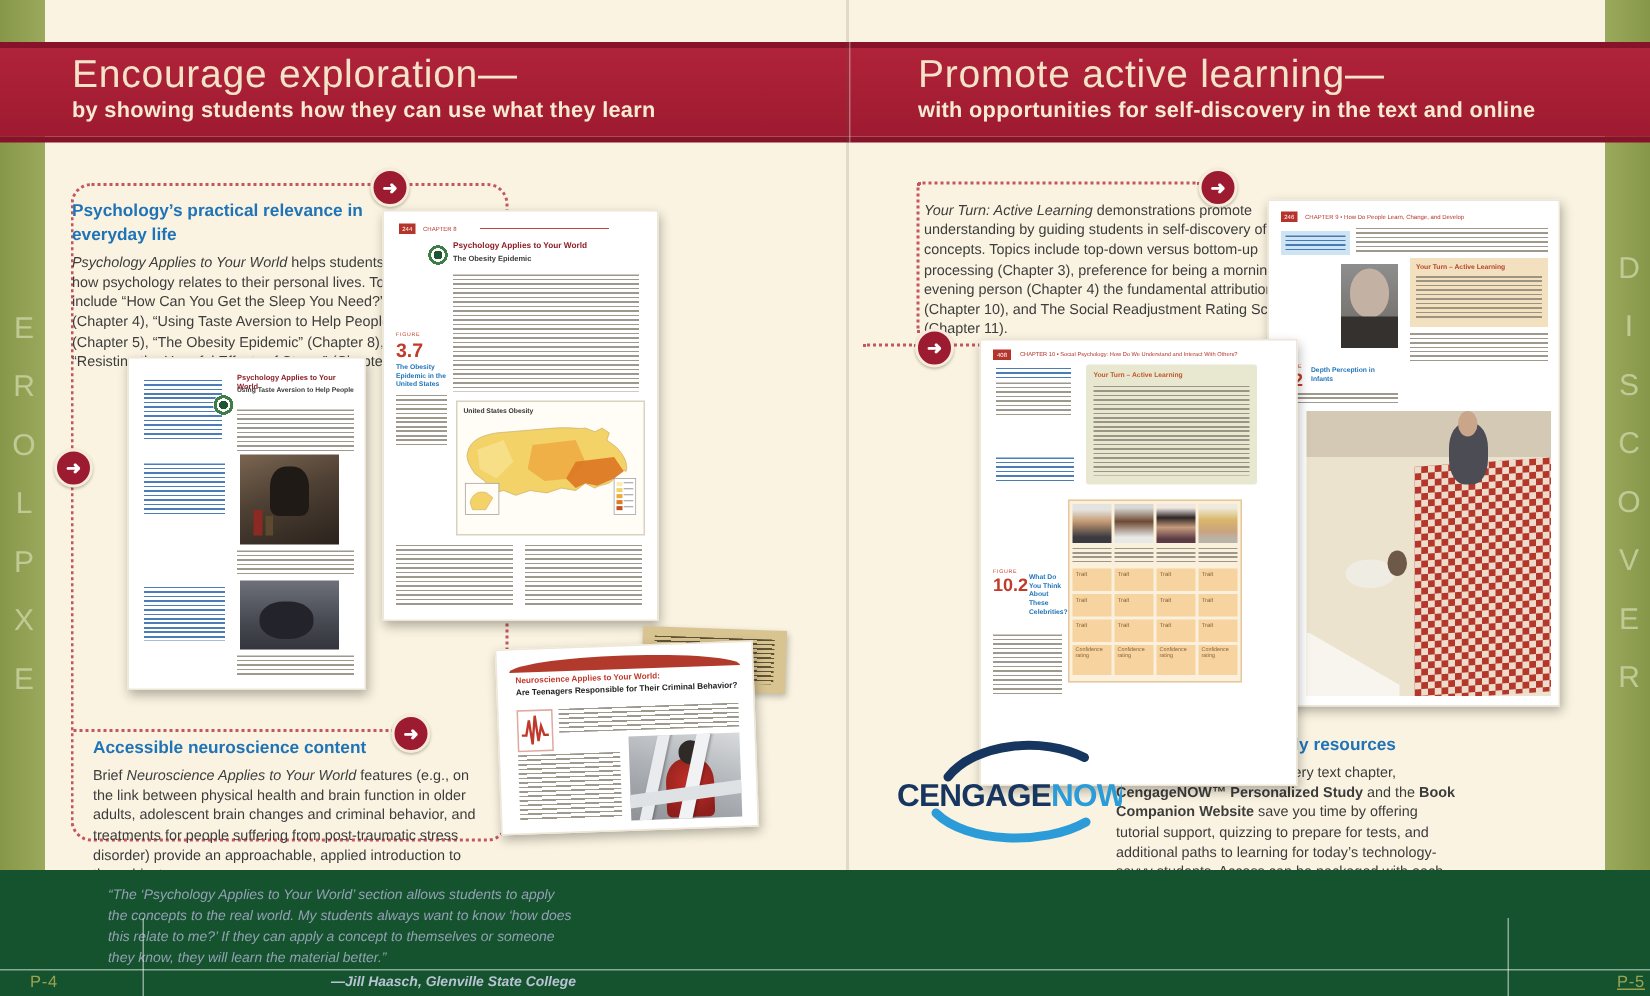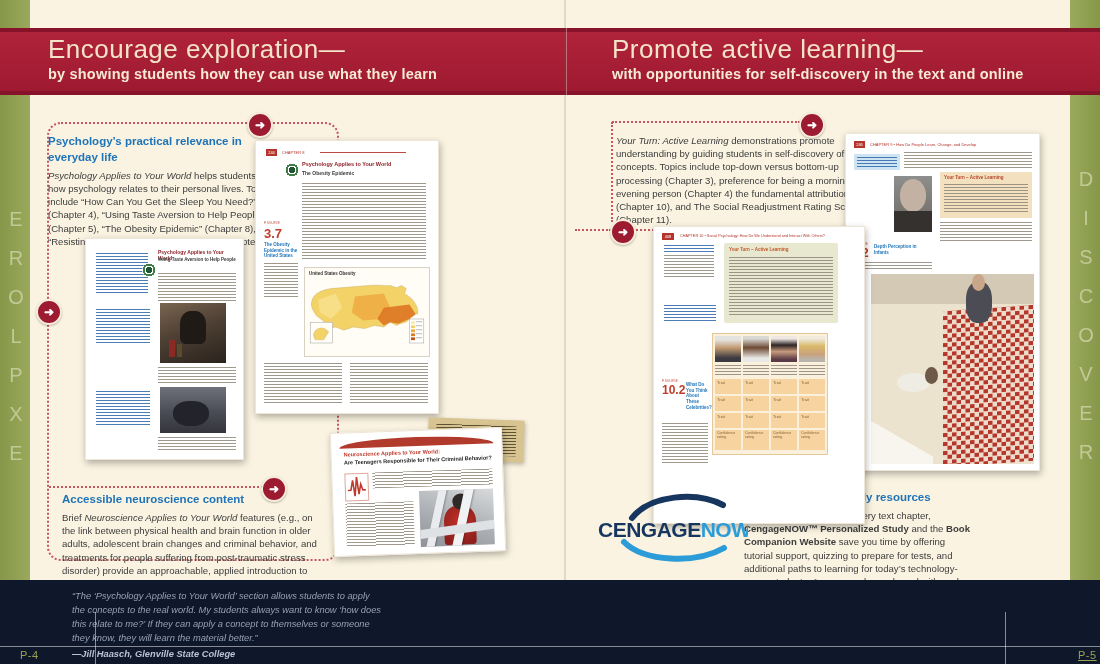--- a/index.html
+++ b/index.html
@@ -284,24 +284,24 @@
 
   <div class="abs" style="left:596px;top:490px;width:152px;height:74px;z-index:6;">
     <svg width="152" height="74" viewBox="0 0 152 74">
       <path d="M36,28 C54,5 100,1 127,15" fill="none" stroke="#16355f" stroke-width="6" stroke-linecap="round"></path>
       <path d="M28,52 C48,72 100,74 128,58" fill="none" stroke="#2b9cd8" stroke-width="6" stroke-linecap="round"></path>
       <text x="2" y="47" font-size="21" font-weight="bold" fill="#16355f" letter-spacing="-0.5" font-family="Liberation Sans, sans-serif"><tspan>CENGAGE</tspan><tspan fill="#2b9cd8">NOW</tspan></text>
     </svg>
   </div>
 
 
-  <div class="abs" style="left:0;top:580px;width:1100px;height:84px;background:#0f172a;z-index:7;">
+  <div class="abs" style="left:0;top:580px;width:1100px;height:84px;background:#14532d;z-index:7;">
     <div class="quote" style="left:72px;top:10px;width:312px;">
       <span>“The ‘Psychology Applies to Your World’ section allows students to apply the concepts to the real world. My students always want to know ‘how does this relate to me?’ If they can apply a concept to themselves or someone they know, they will learn the material better.”</span>
-      <div style="text-align:left;margin-top:2px;color:#b9c3d4;font-weight:bold;">
+      <div style="text-align:right;margin-top:2px;color:#b9c3d4;font-weight:bold;">
         <span>—Jill Haasch, </span><span style="font-style:italic;">Glenville State College</span>
       </div>
     </div>
     <div class="abs" style="left:0;top:66px;width:1100px;height:1px;background:rgba(255,255,255,.5);"></div>
     <div class="abs" style="left:95px;top:32px;width:1px;height:52px;background:rgba(255,255,255,.5);"></div>
     <div class="abs" style="left:1005px;top:32px;width:1px;height:52px;background:rgba(255,255,255,.5);"></div>
     <div class="pnum" style="left:20px;top:69px;">P-4</div>
     <div class="pnum" style="left:1078px;top:69px;text-decoration:underline;">P-5</div>
   </div>
 

